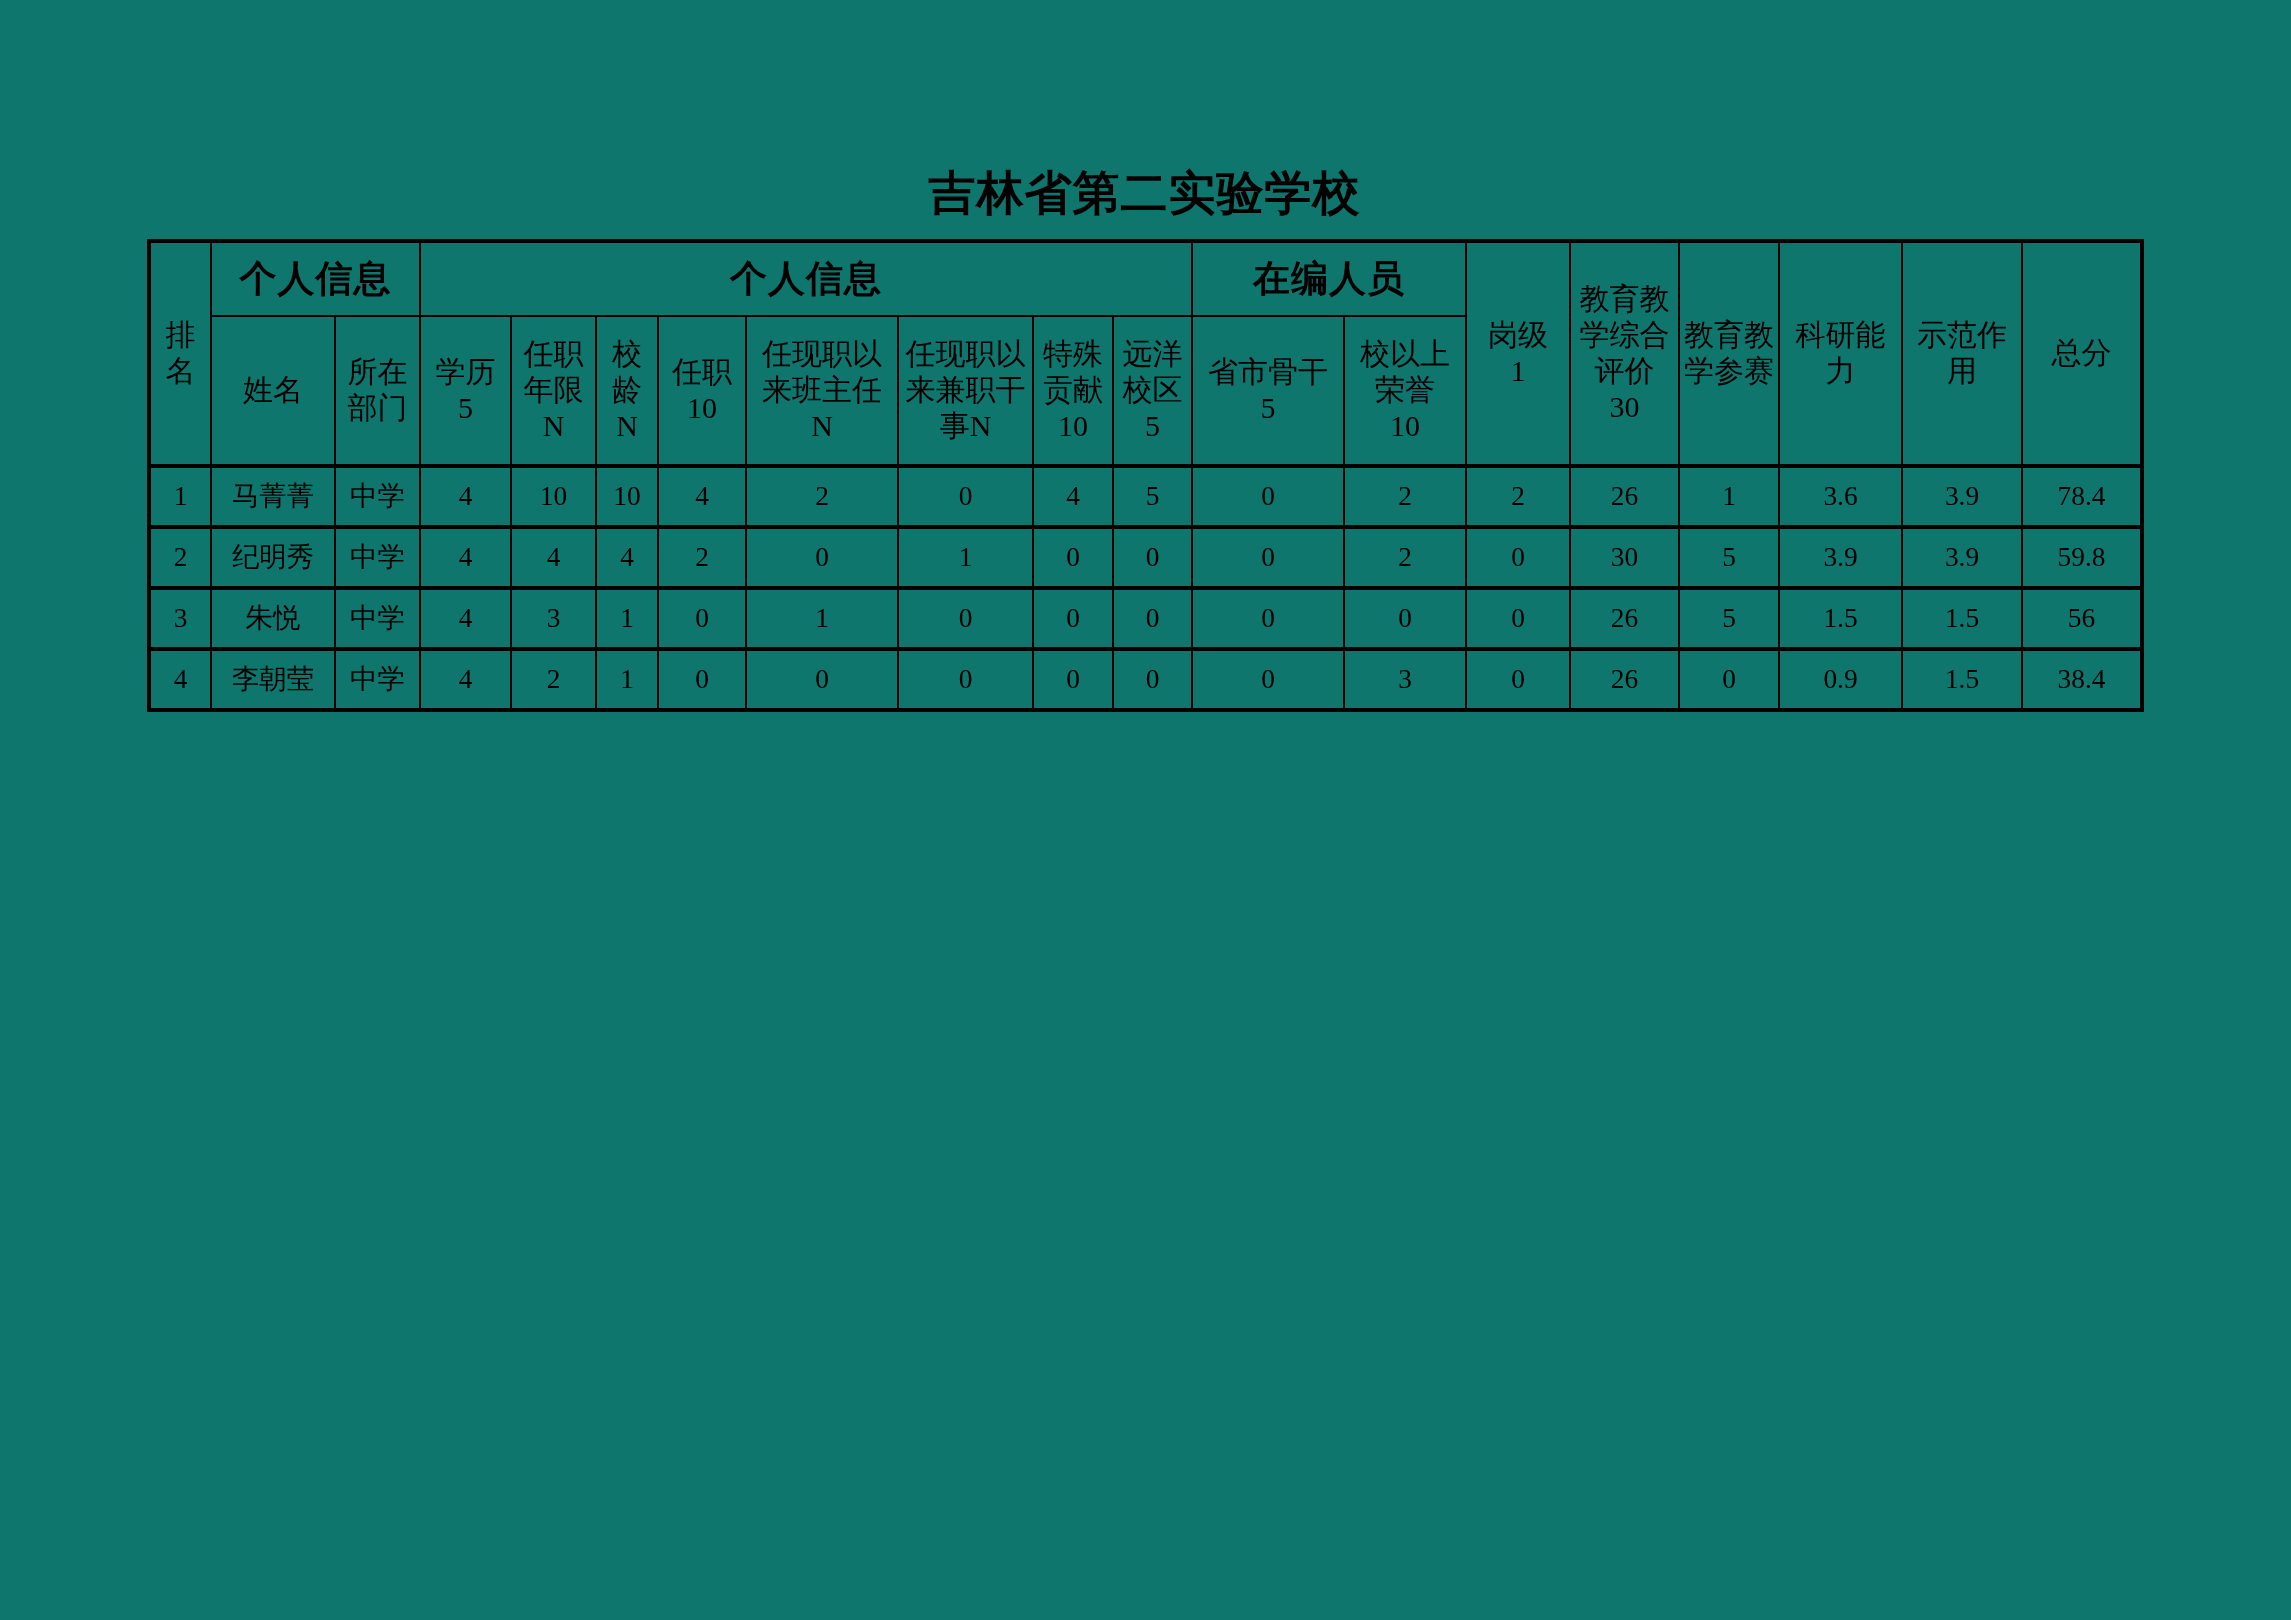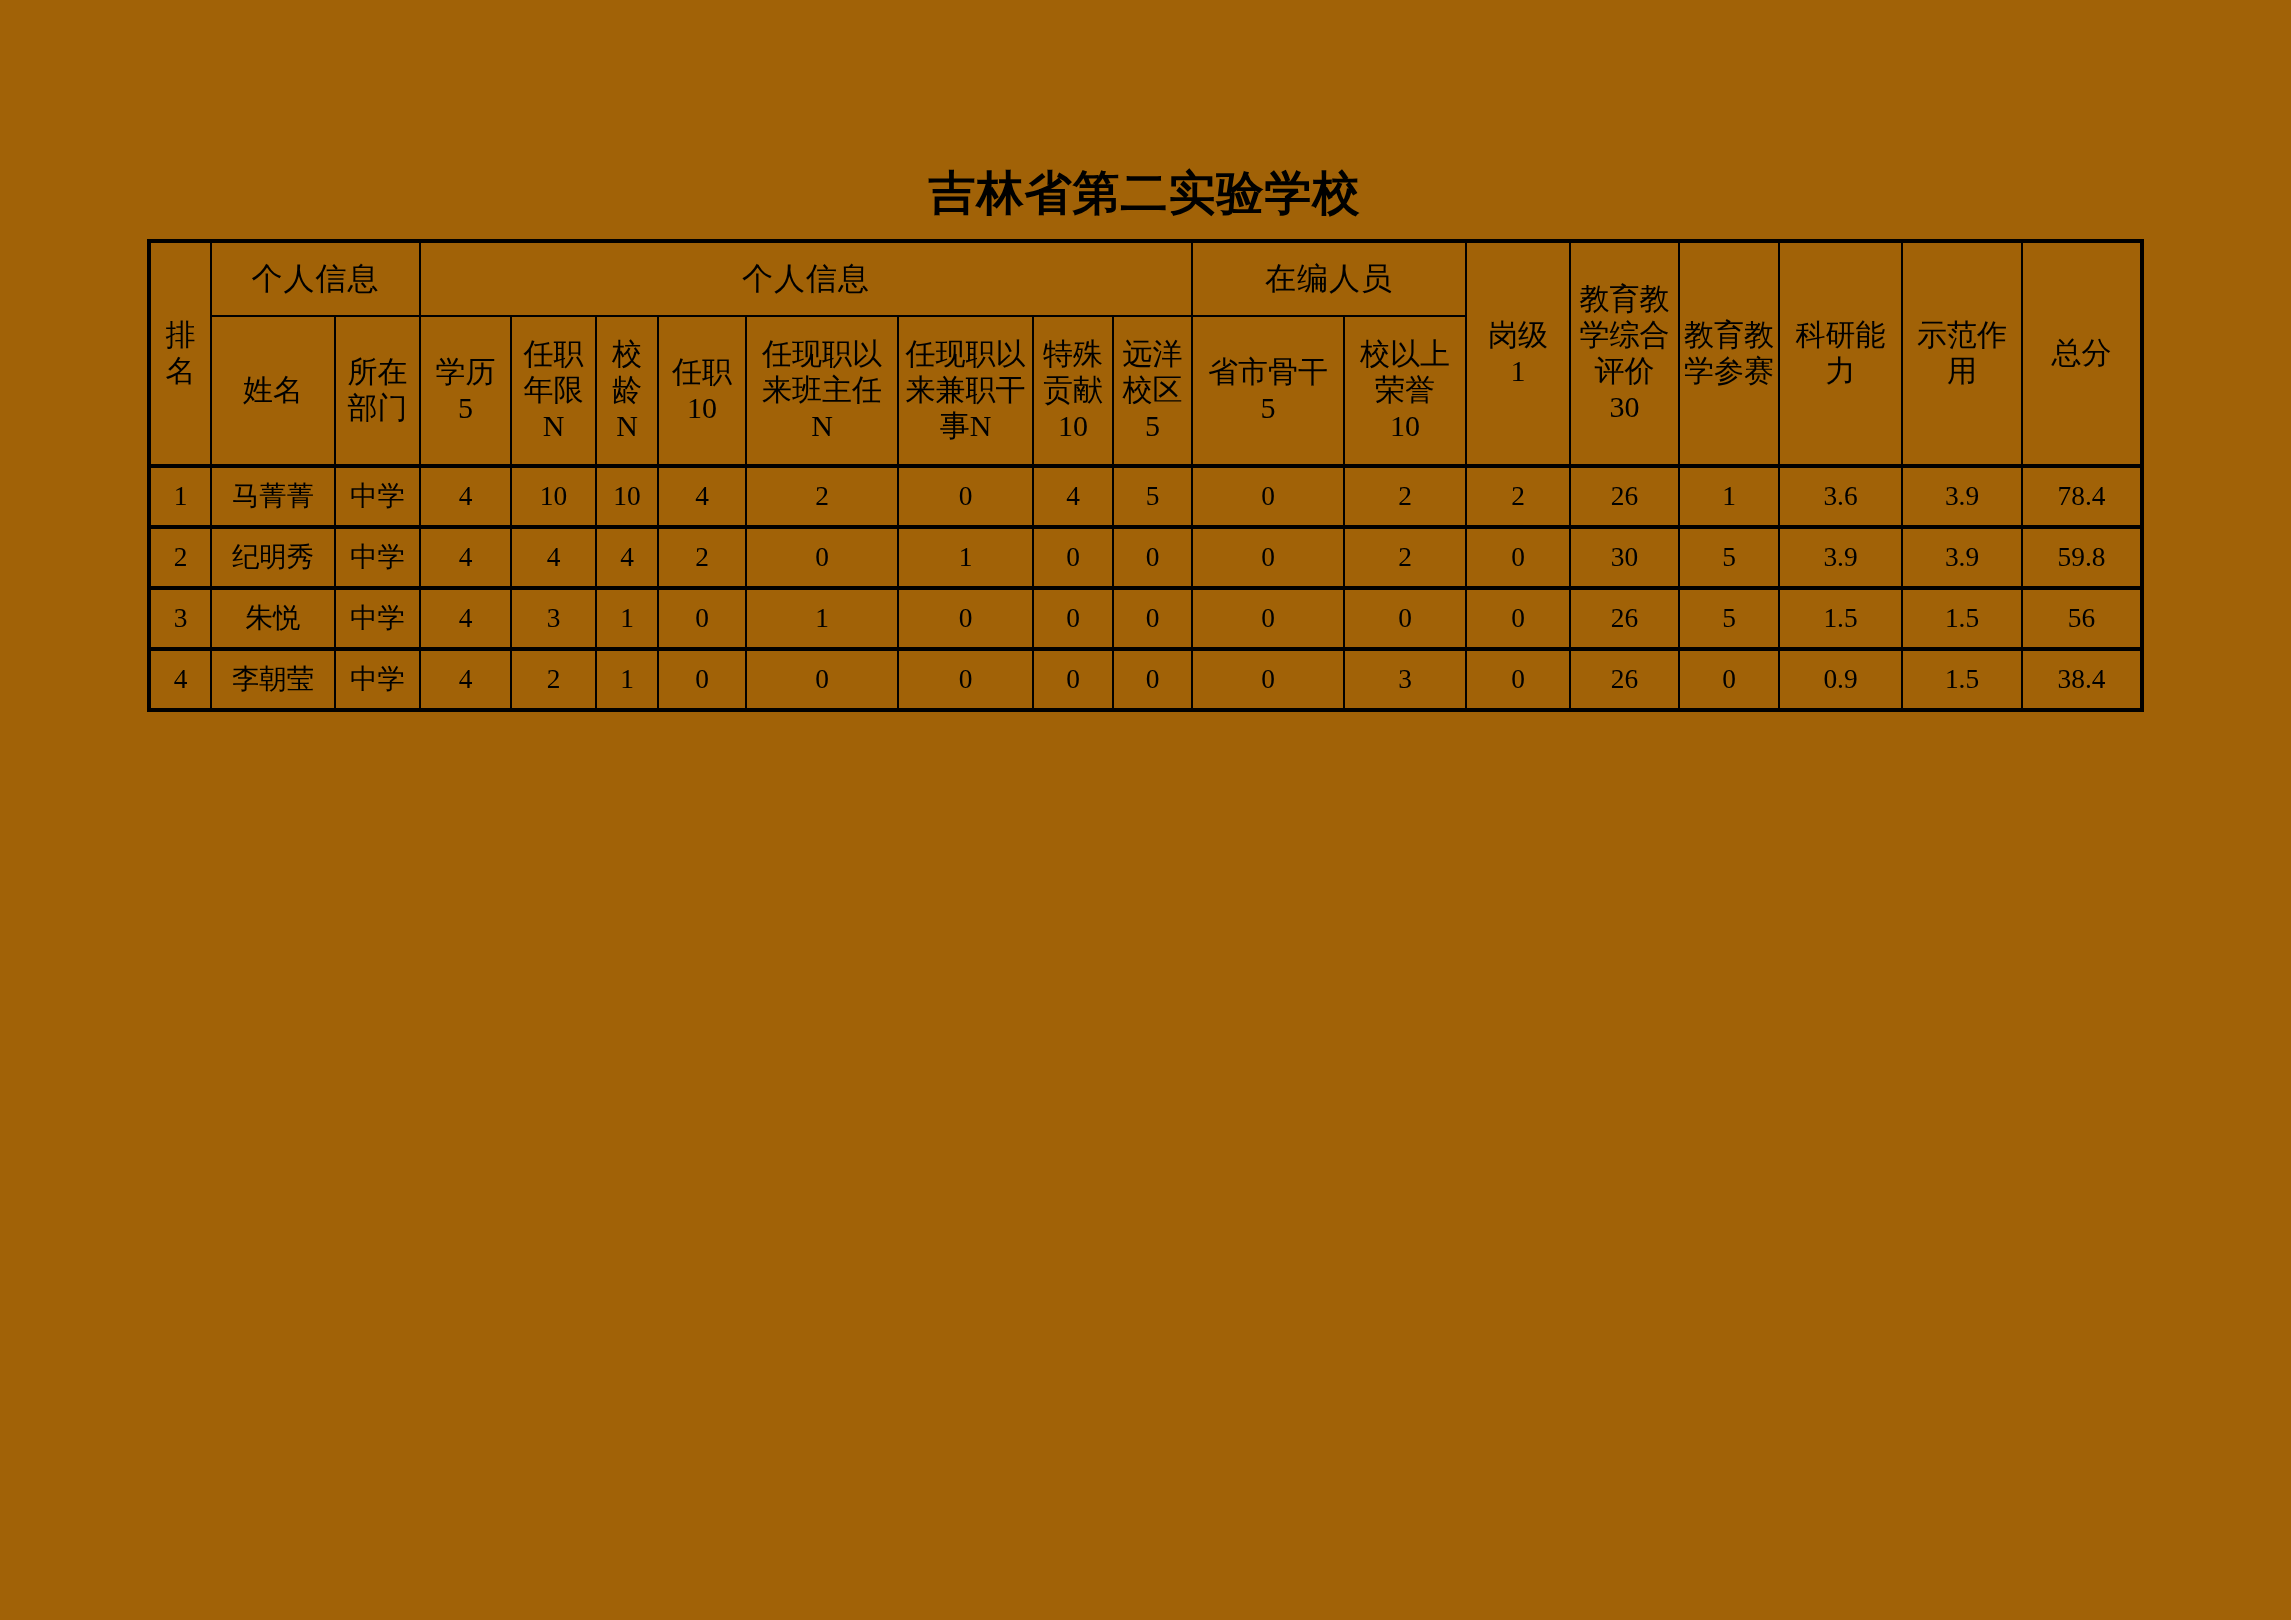--- a/index.html
+++ b/index.html
@@ -7,21 +7,21 @@
   body {
     width: 2292px;
     height: 1620px;
     background: #ffffff;
     font-family: "Liberation Serif", "DejaVu Serif", serif;
     color: #000000;
   }
   .page {
     width: 2292px;
     height: 1620px;
-    background: #a16207;
+    background: #0f766e;
     overflow: hidden;
     position: relative;
   }
   .content {
     position: absolute;
     left: 147px;
     top: 0;
     width: 1995px;
   }
   .title-block {
@@ -51,22 +51,22 @@
   }
   .eval-table thead th {
     font-size: 30px;
     font-weight: normal;
     white-space: pre-line;
     line-height: 36px;
   }
   .eval-table thead tr.h1 { height: 75px; }
   .eval-table thead tr.h2 { height: 150px; }
   .eval-table thead th.group {
-    font-size: 31px;
-    font-weight: normal;
+    font-size: 37px;
+    font-weight: bold;
     letter-spacing: 1px;
   }
   
   .eval-table thead tr.h2 th { border-bottom-width: 4.9px; }
   .eval-table thead th.span2 { border-bottom-width: 4.9px; }
   .eval-table tbody tr { height: 61px; }
   .eval-table tbody td {
     font-size: 27.4px;
     border-top-width: 4.9px;
     border-bottom-width: 4.9px;

